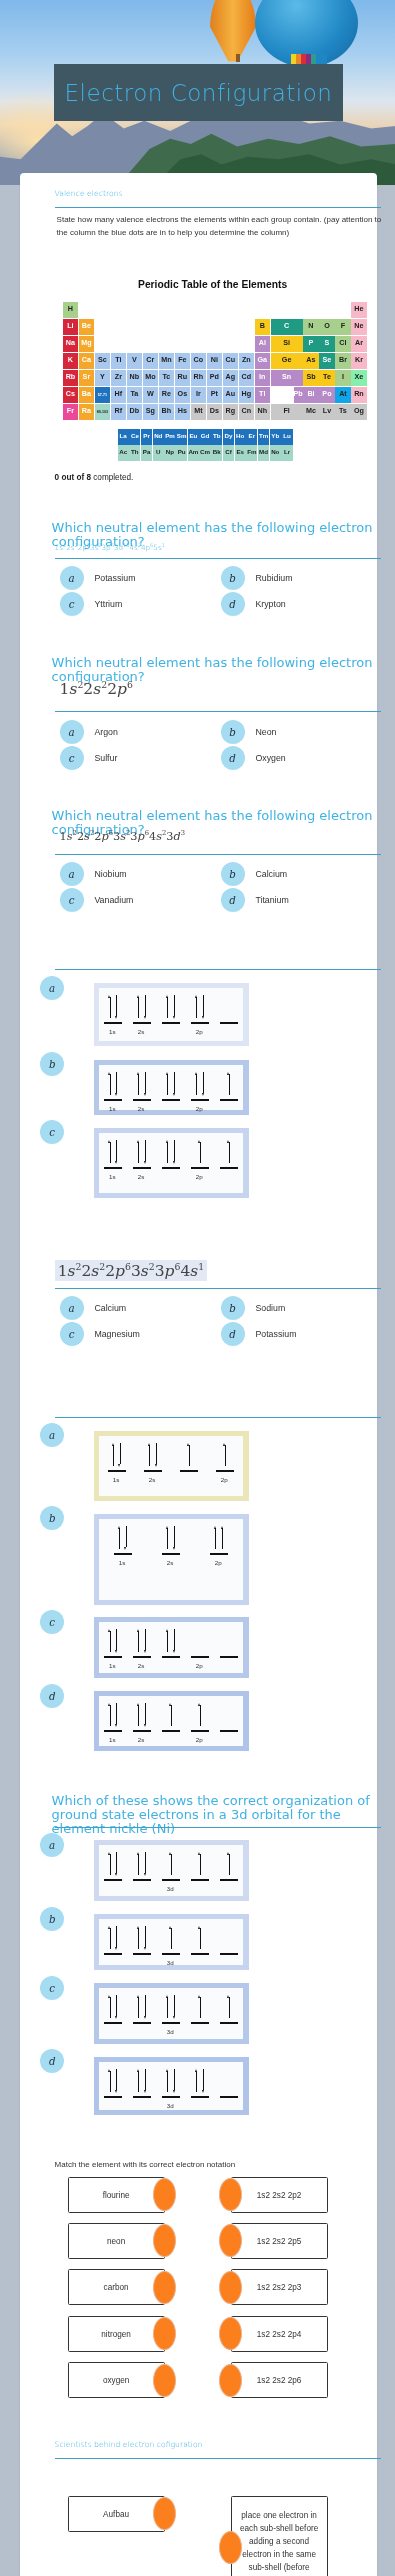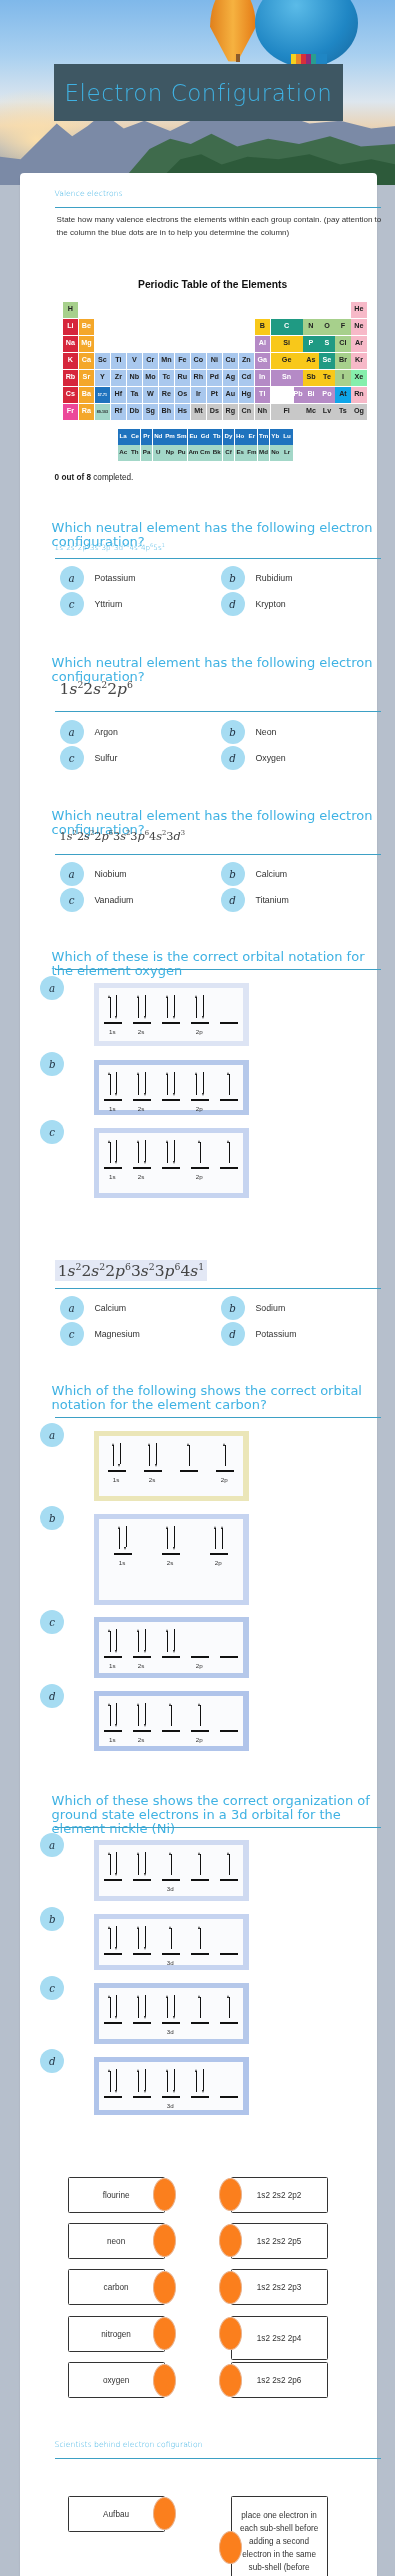--- a/index.html
+++ b/index.html
@@ -301,21 +301,20 @@
     </div>
   <div class="opt" style="left:40px;top:715px">
       <div class="bubble">c</div>
       <span class="opt-label">Vanadium</span>
     </div>
   <div class="opt" style="left:201px;top:715px">
       <div class="bubble">d</div>
       <span class="opt-label">Titanium</span>
     </div>
 
-  <div class="q-title" style="top:777px">Which of these is the correct orbital notation for the element oxygen</div>
   <div class="rule" style="top:796px"></div>
   <div id="q4">
       <div>
         <div class="bubble" style="position: absolute; left: 20.6px; top: 803px;">a</div>
         <div class="orb-frame" style="top: 810px; height: 63px; background: rgb(221, 228, 244);">
           <div class="orb-inner">
             <div class="orb" style="left: 4.1px; top: 5.2px; width: 20.6px;">
               <div class="arrows">
                 <div class="arr up"></div>
                 <div class="arr down"></div>
@@ -454,21 +453,20 @@
     </div>
   <div class="opt" style="left:40px;top:1149px">
       <div class="bubble">c</div>
       <span class="opt-label">Magnesium</span>
     </div>
   <div class="opt" style="left:201px;top:1149px">
       <div class="bubble">d</div>
       <span class="opt-label">Potassium</span>
     </div>
 
-  <div class="q-title" style="top:1211px">Which of the following shows the correct orbital notation for the element carbon?</div>
   <div class="rule" style="top:1244px"></div>
   <div id="q6">
       <div>
         <div class="bubble" style="position: absolute; left: 20.6px; top: 1250px;">a</div>
         <div class="orb-frame" style="top: 1258px; height: 70px; background: rgb(235, 230, 184);">
           <div class="orb-inner">
             <div class="orb" style="left: 7.7px; top: 5.2px; width: 20.6px;">
               <div class="arrows">
                 <div class="arr up"></div>
                 <div class="arr down"></div>
@@ -769,38 +767,39 @@
             <div class="orb" style="left: 120px; top: 5.2px; width: 20.6px;">
               <div class="arrows"></div>
               <div class="line"></div>
             </div>
             <div class="orb-label" style="left: 68px; top: 40px;">3d</div>
           </div>
         </div>
       </div>
     </div>
 
+  <div class="body-text" style="top:1985px;left:35px">Match the element with its correct electron notation</div>
   <div id="match1">
       <div class="match-box" style="left: 48px; top: 2004px; width: 97px; height: 36px;">flourine</div>
       <div class="dot" style="left: 145px; top: 2021px;"></div>
       <div class="match-box" style="left: 48px; top: 2050px; width: 97px; height: 36px;">neon</div>
       <div class="dot" style="left: 145px; top: 2067px;"></div>
       <div class="match-box" style="left: 48px; top: 2096px; width: 97px; height: 36px;">carbon</div>
       <div class="dot" style="left: 145px; top: 2114px;"></div>
       <div class="match-box" style="left: 48px; top: 2143px; width: 97px; height: 36px;">nitrogen</div>
       <div class="dot" style="left: 145px; top: 2160px;"></div>
       <div class="match-box" style="left: 48px; top: 2189px; width: 97px; height: 36px;">oxygen</div>
       <div class="dot" style="left: 145px; top: 2207px;"></div>
       <div class="match-box" style="left: 211px; top: 2004px; width: 97px; height: 36px;">1s2 2s2 2p2</div>
       <div class="dot" style="left: 211px; top: 2021px;"></div>
       <div class="match-box" style="left: 211px; top: 2050px; width: 97px; height: 36px;">1s2 2s2 2p5</div>
       <div class="dot" style="left: 211px; top: 2067px;"></div>
       <div class="match-box" style="left: 211px; top: 2096px; width: 97px; height: 36px;">1s2 2s2 2p3</div>
       <div class="dot" style="left: 211px; top: 2114px;"></div>
-      <div class="match-box" style="left: 211px; top: 2143px; width: 97px; height: 44px;">1s2 2s2 2p4</div>
+      <div class="match-box" style="left: 211px; top: 2143px; width: 97px; height: 36px;">1s2 2s2 2p4</div>
       <div class="dot" style="left: 211px; top: 2160px;"></div>
       <div class="match-box" style="left: 211px; top: 2189px; width: 97px; height: 36px;">1s2 2s2 2p6</div>
       <div class="dot" style="left: 211px; top: 2207px;"></div>
     </div>
 
   <div class="sec-title" style="top:2267px;left:35px">Scientists behind electron cofiguration</div>
   <div class="rule" style="top:2285px"></div>
   <div id="match2">
       <div class="match-box" style="left: 48px; top: 2323px; width: 97px; height: 36px;">Aufbau</div>
       <div class="dot" style="left: 145px; top: 2340px;"></div>

